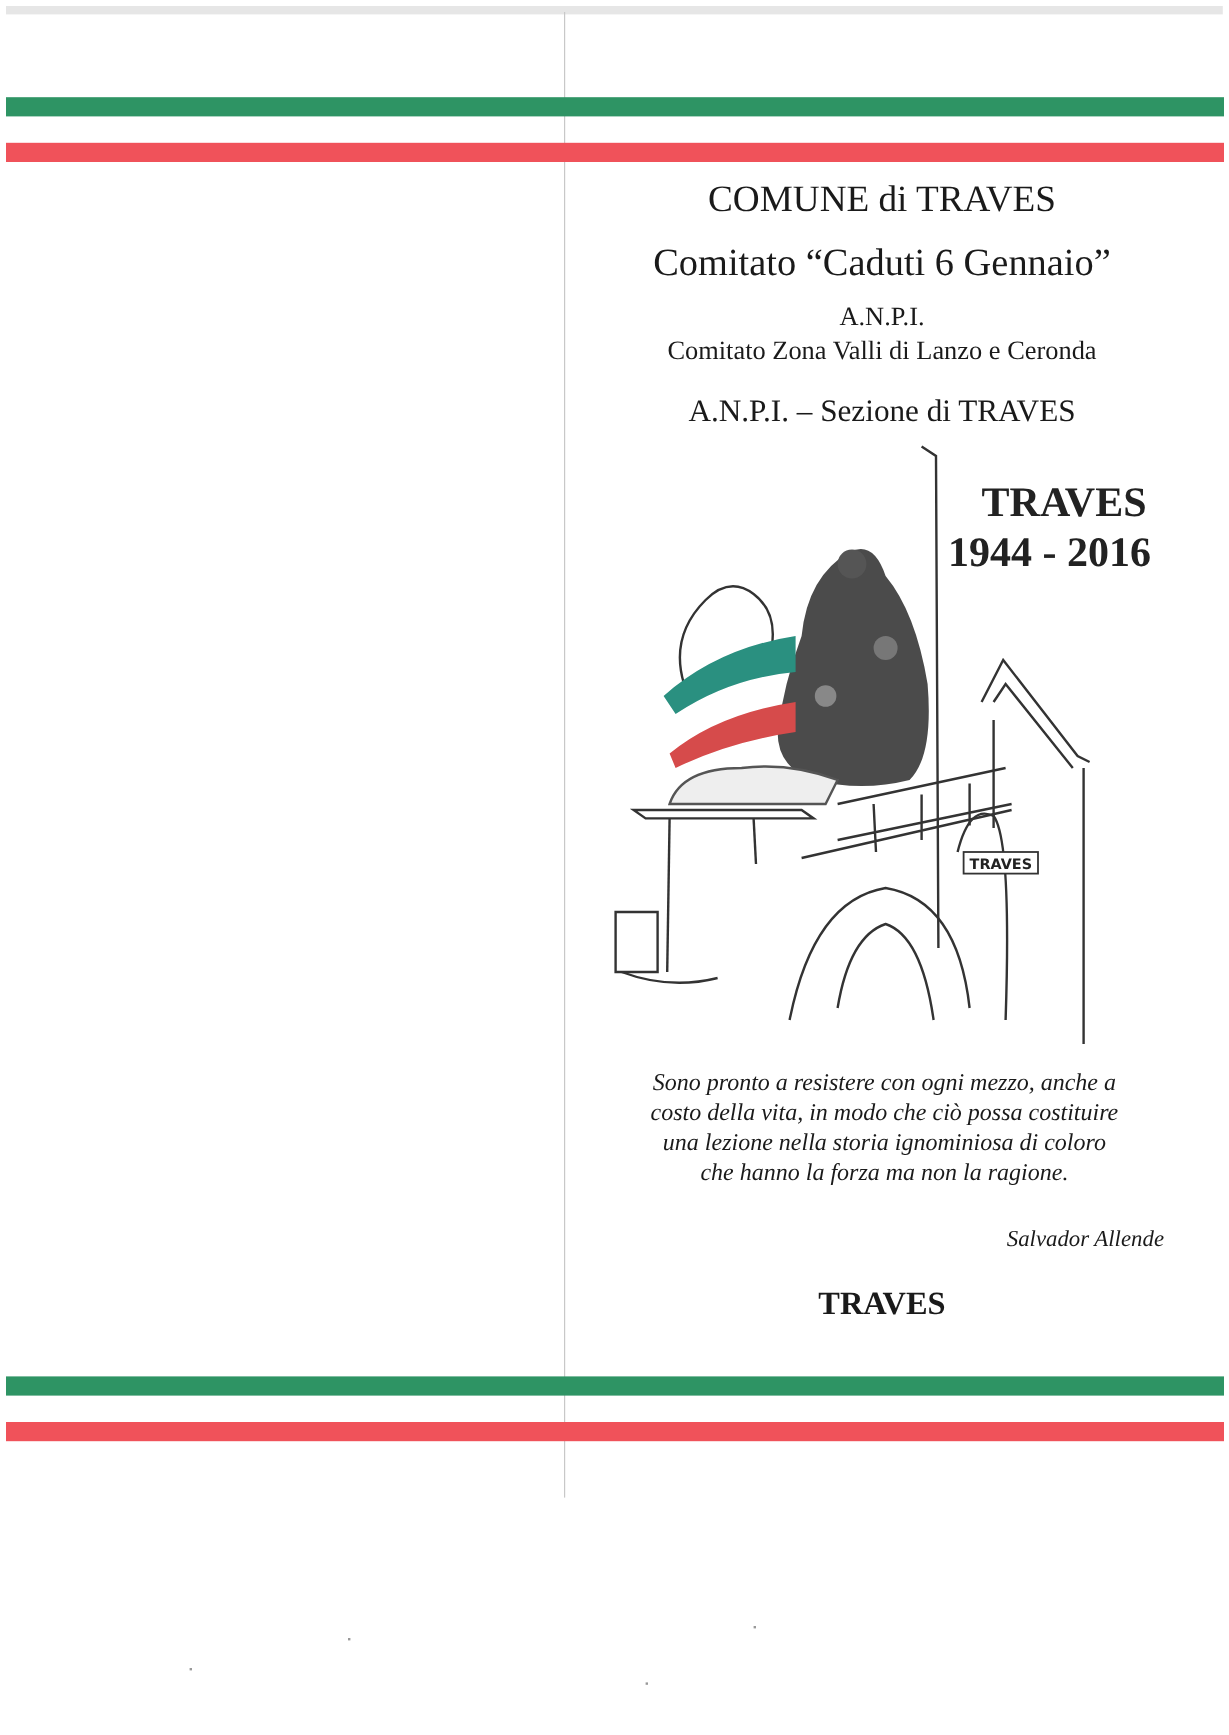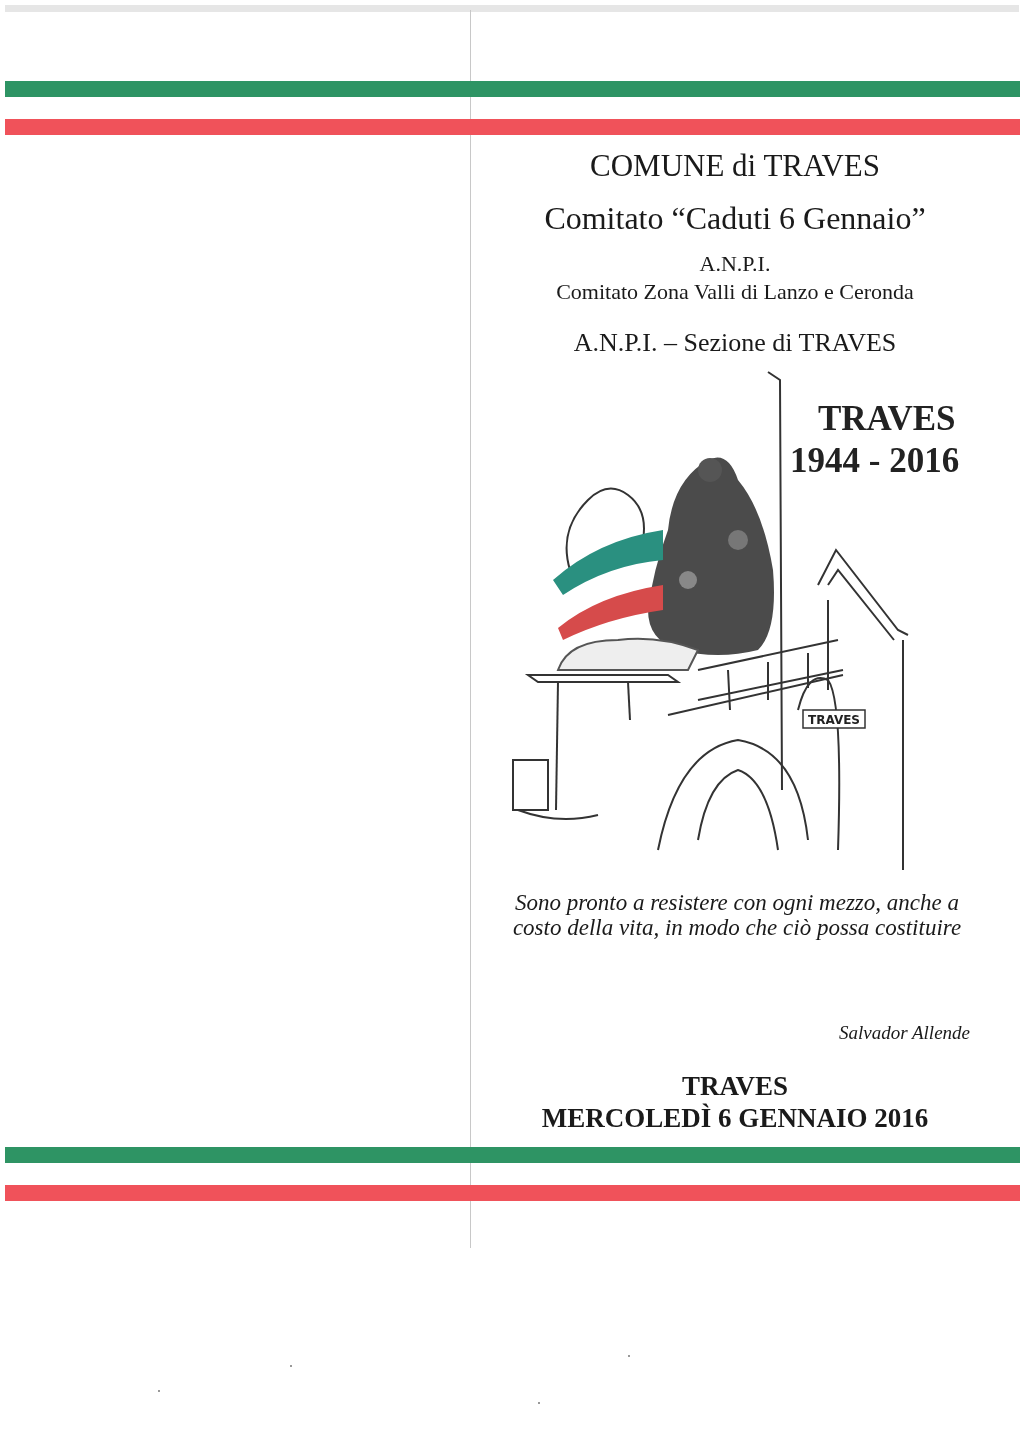--- a/index.html
+++ b/index.html
@@ -10,21 +10,21 @@
     .stripe.green { background: #2e9464; }
     .stripe.red { background: #f0525a; }
     .panel { position: absolute; left: 480px; width: 510px; text-align: center; }
     .t-comune { top: 148px; font-size: 31px; }
     .t-comitato { top: 200px; font-size: 32px; }
     .t-anpi { top: 250px; font-size: 22px; line-height: 28px; }
     .t-sezione { top: 328px; font-size: 26px; }
     .title-box { position: absolute; left: 790px; top: 398px; width: 200px; text-align: left; font-weight: bold; font-size: 35px; line-height: 42px; color: #222; }
     .title-box .l1 { padding-left: 28px; }
     .illustration { position: absolute; left: 498px; top: 370px; width: 440px; height: 510px; }
-    .quote { position: absolute; left: 482px; top: 890px; width: 510px; text-align: center; font-style: italic; font-size: 23px; line-height: 25px; }
+    .quote { position: absolute; left: 482px; top: 890px; width: 510px; text-align: center; font-style: italic; font-size: 20px; line-height: 25px; }
     .author { position: absolute; left: 700px; top: 1022px; width: 270px; text-align: right; font-style: italic; font-size: 19px; }
     .event { position: absolute; left: 480px; top: 1070px; width: 510px; text-align: center; font-weight: bold; font-size: 27px; line-height: 32px; }
     .speck { position: absolute; width: 2px; height: 2px; background: #999; }
   </style>
 </head>
 <body>
 
 <div class="top-scan-edge"></div>
 <div class="fold-line"></div>
 
@@ -81,26 +81,27 @@
 </svg>
 
 <div class="title-box">
   <div class="l1">TRAVES</div>
   <div>1944 - 2016</div>
 </div>
 
 <div class="quote">
   <div>Sono pronto a resistere con ogni mezzo, anche a</div>
   <div>costo della vita, in modo che ciò possa costituire</div>
+  <div>una lezione nella storia ignominiosa di coloro</div>
+  <div>che hanno la forza ma non la ragione.</div>
 </div>
 <div class="author">Salvador Allende</div>
 
 <div class="event">
   <div>TRAVES</div>
-  <div>MERCOLEDÌ 6 GENNAIO 2016</div>
 </div>
 
 <div class="stripe green" style="top:1147px;height:16px;"></div>
 <div class="stripe red" style="top:1185px;height:16px;"></div>
 
 <div class="speck" style="left:290px;top:1365px;"></div>
 <div class="speck" style="left:158px;top:1390px;"></div>
 <div class="speck" style="left:538px;top:1402px;"></div>
 <div class="speck" style="left:628px;top:1355px;"></div>
 

